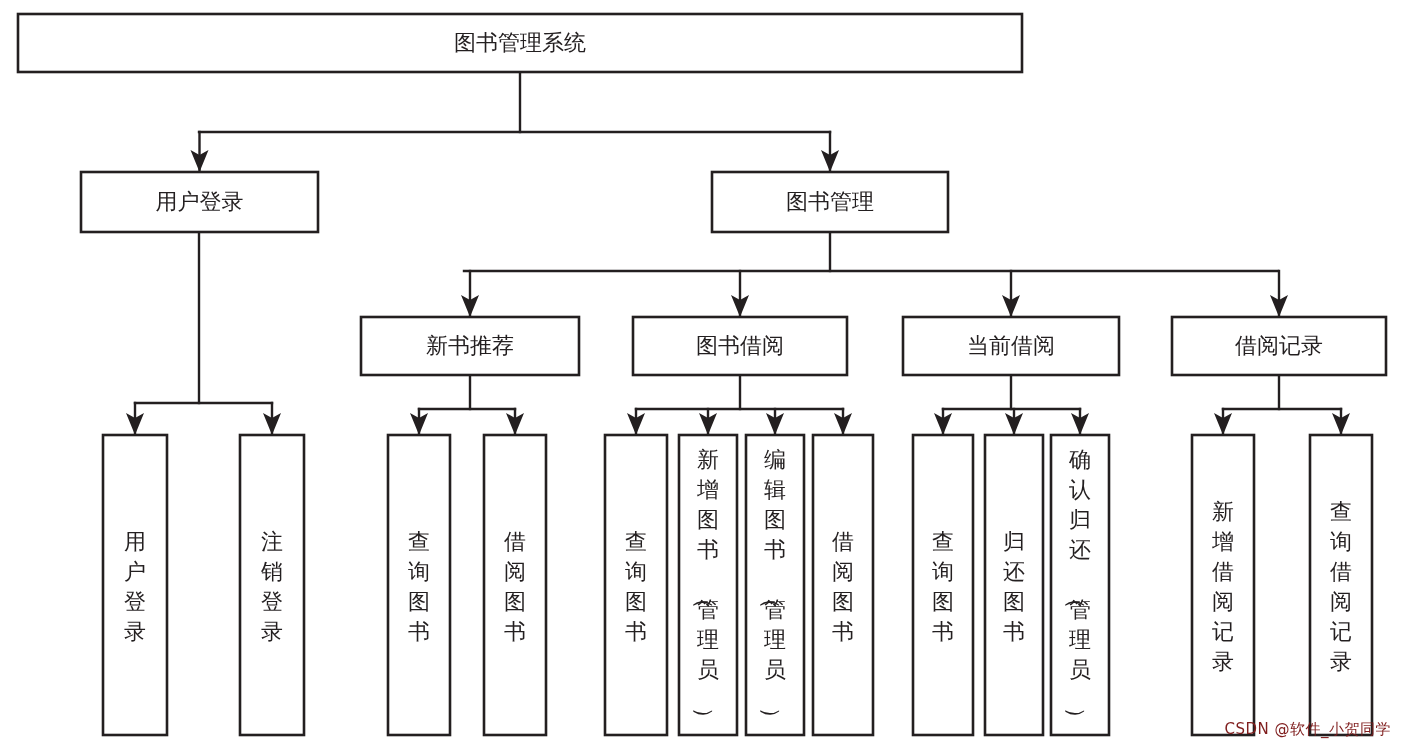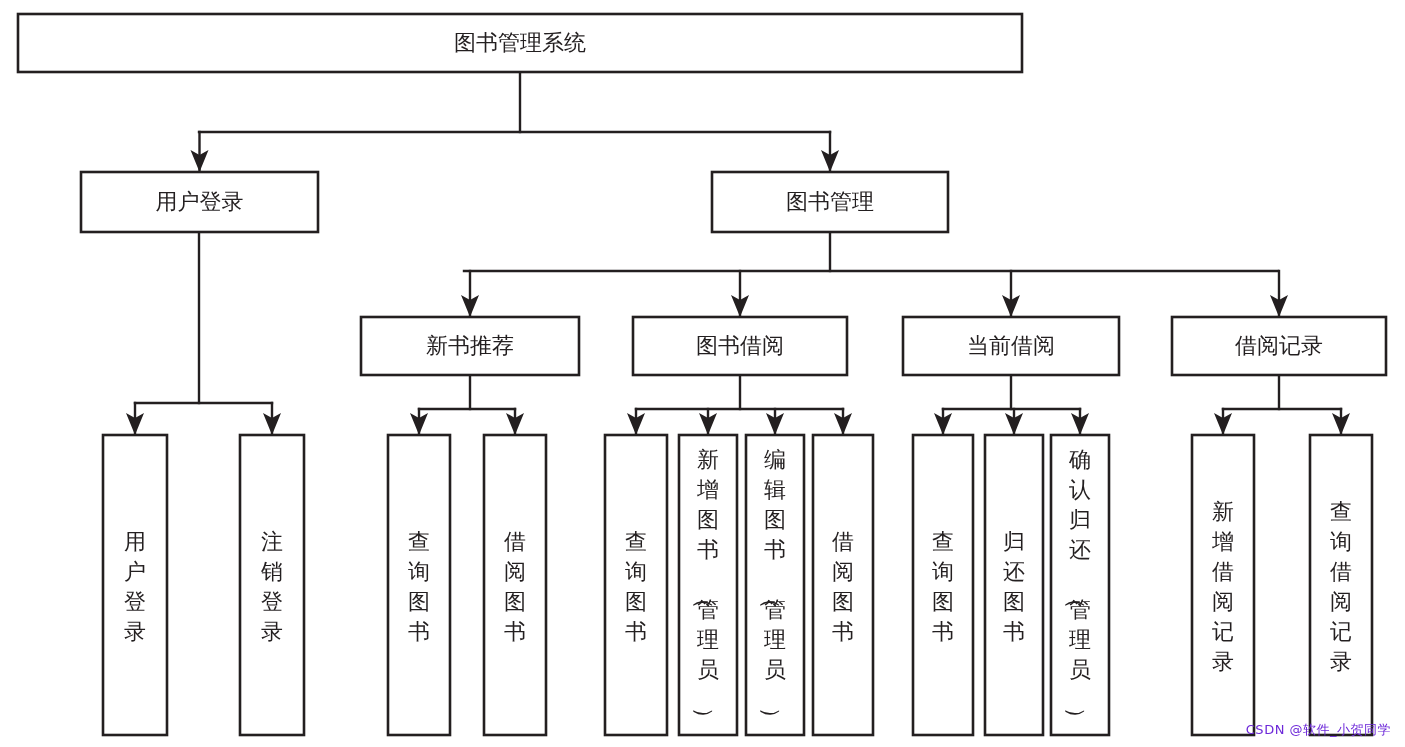--- a/index.html
+++ b/index.html
@@ -45,22 +45,22 @@
     stroke-linecap: square;
   }
   .edge-arrow {
     fill: #231f20;
     stroke: none;
   }
   .watermark {
     position: absolute;
     right: 14px;
     bottom: 8px;
-    font-size: 13px;
-    color: #6d28d9;
+    font-size: 15px;
+    color: #7f1d1d;
     letter-spacing: 0.5px;
     white-space: nowrap;
     pointer-events: none;
   }
 </style>
 </head>
 <body>
 
 <svg id="diagram" viewBox="0 0 1405 747">
   <g id="edges-layer">

